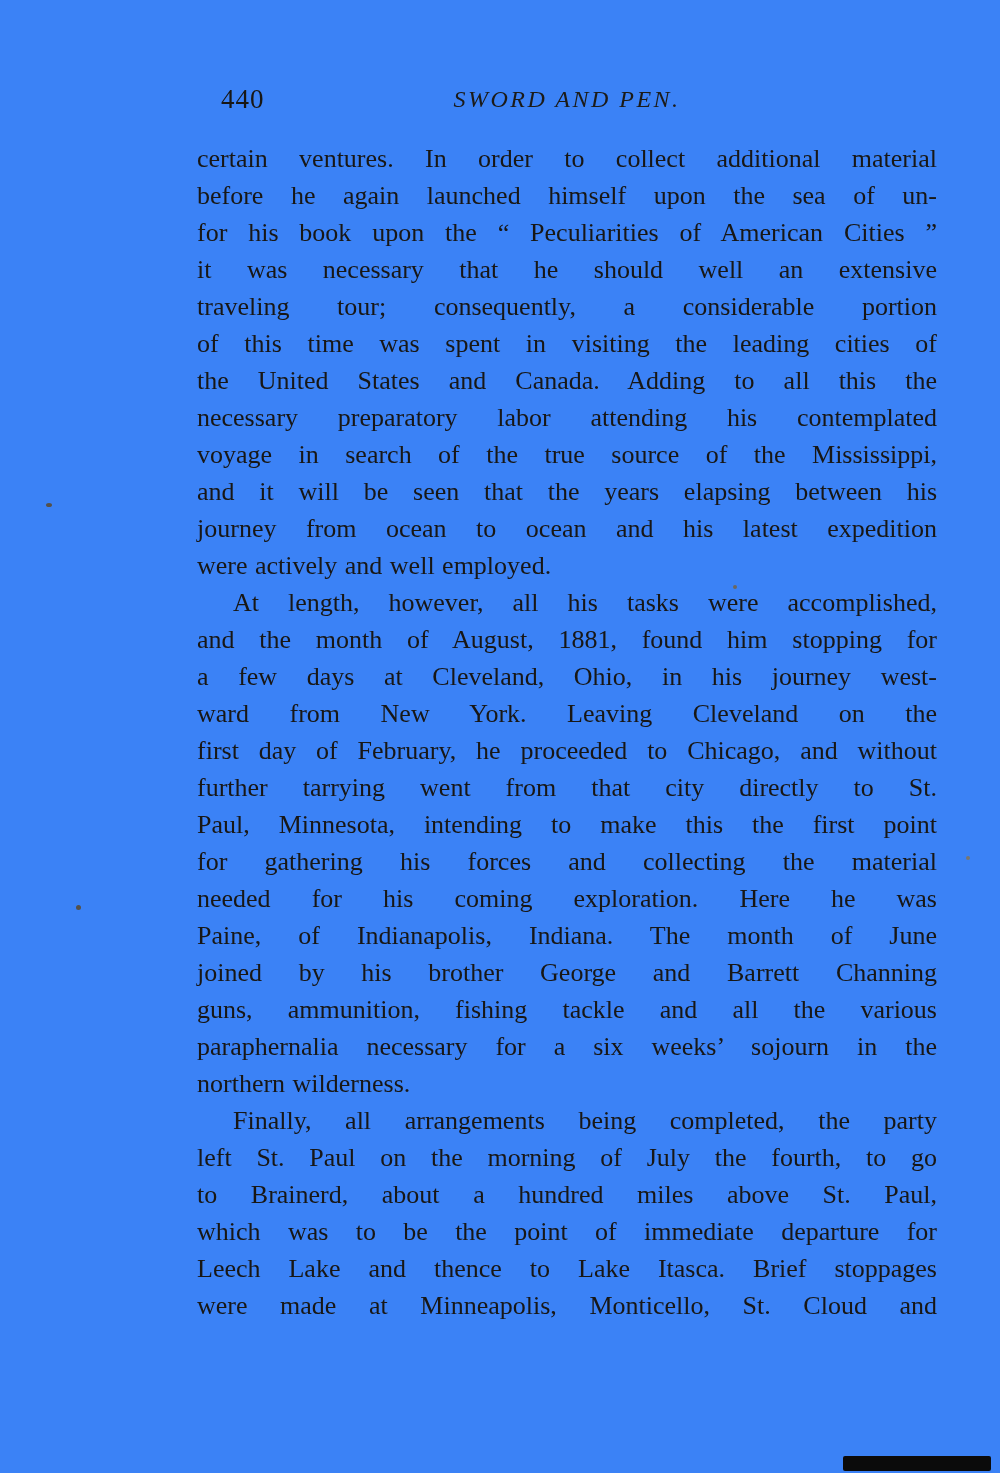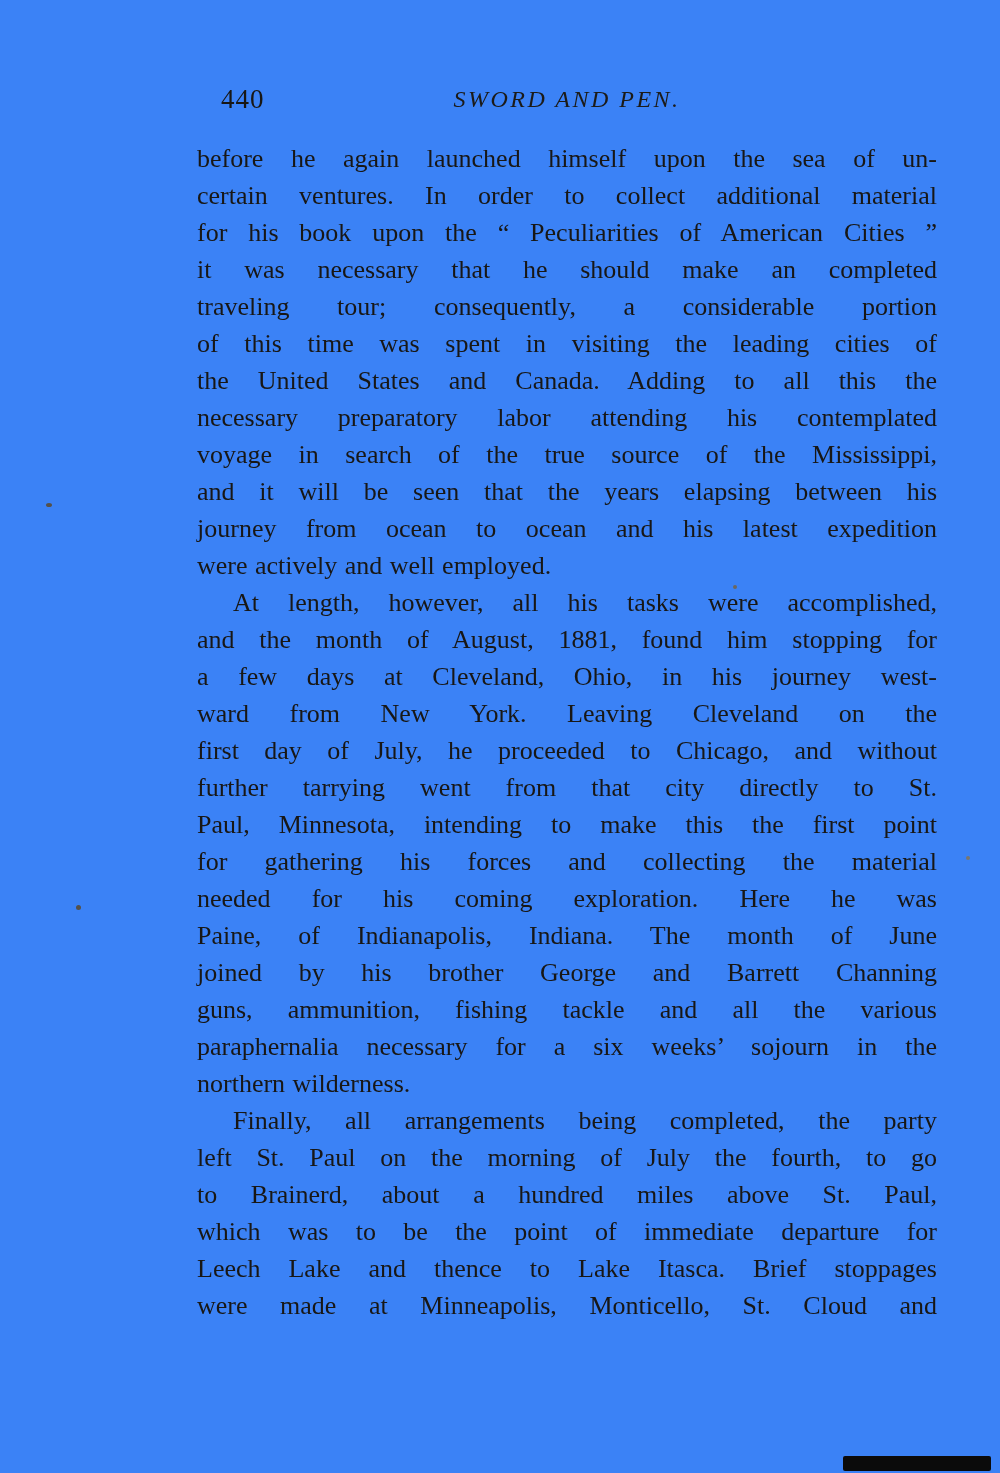--- a/index.html
+++ b/index.html
@@ -89,39 +89,39 @@
 
 <div class="page">
 
   <div class="header">
     <span class="page-number">440</span>
     <span class="running-title">SWORD AND PEN.</span>
   </div>
 
   <div class="body-text">
       <div class="paragraph">
+        <div class="line">certain ventures.  In order to collect additional material</div>
         <div class="line">before he again launched himself upon the sea of un-</div>
-        <div class="line">certain ventures.  In order to collect additional material</div>
         <div class="line">for his book upon the “ Peculiarities of American Cities ”</div>
-        <div class="line">it was necessary that he should make an completed</div>
+        <div class="line">it was necessary that he should well an extensive</div>
         <div class="line">traveling tour; consequently, a considerable portion</div>
         <div class="line">of this time was spent in visiting the leading cities of</div>
         <div class="line">the United States and Canada.   Adding to all this the</div>
         <div class="line">necessary preparatory labor attending his contemplated</div>
         <div class="line">voyage in search of the true source of the Mississippi,</div>
         <div class="line">and it will be seen that the years elapsing between his</div>
         <div class="line">journey from ocean to ocean and his latest expedition</div>
         <div class="line flush-left">were actively and well employed.</div>
       </div>
       <div class="paragraph">
         <div class="line indent">At length, however, all his tasks were accomplished,</div>
         <div class="line">and the month of August, 1881, found him stopping for</div>
         <div class="line">a few days at Cleveland, Ohio, in his journey west-</div>
         <div class="line">ward from New York.   Leaving Cleveland on the</div>
-        <div class="line">first day of July, he proceeded to Chicago, and without</div>
+        <div class="line">first day of February, he proceeded to Chicago, and without</div>
         <div class="line">further tarrying went from that city directly to St.</div>
         <div class="line">Paul, Minnesota, intending to make this the first point</div>
         <div class="line">for gathering his forces and collecting the material</div>
         <div class="line">needed for his coming exploration.   Here he was</div>
         <div class="line">Paine, of Indianapolis, Indiana.   The month of June</div>
         <div class="line">joined by his brother George and Barrett Channing</div>
         <div class="line">guns, ammunition, fishing tackle and all the various</div>
         <div class="line">paraphernalia necessary for a six weeks’ sojourn in the</div>
         <div class="line flush-left">northern wilderness.</div>
       </div>

